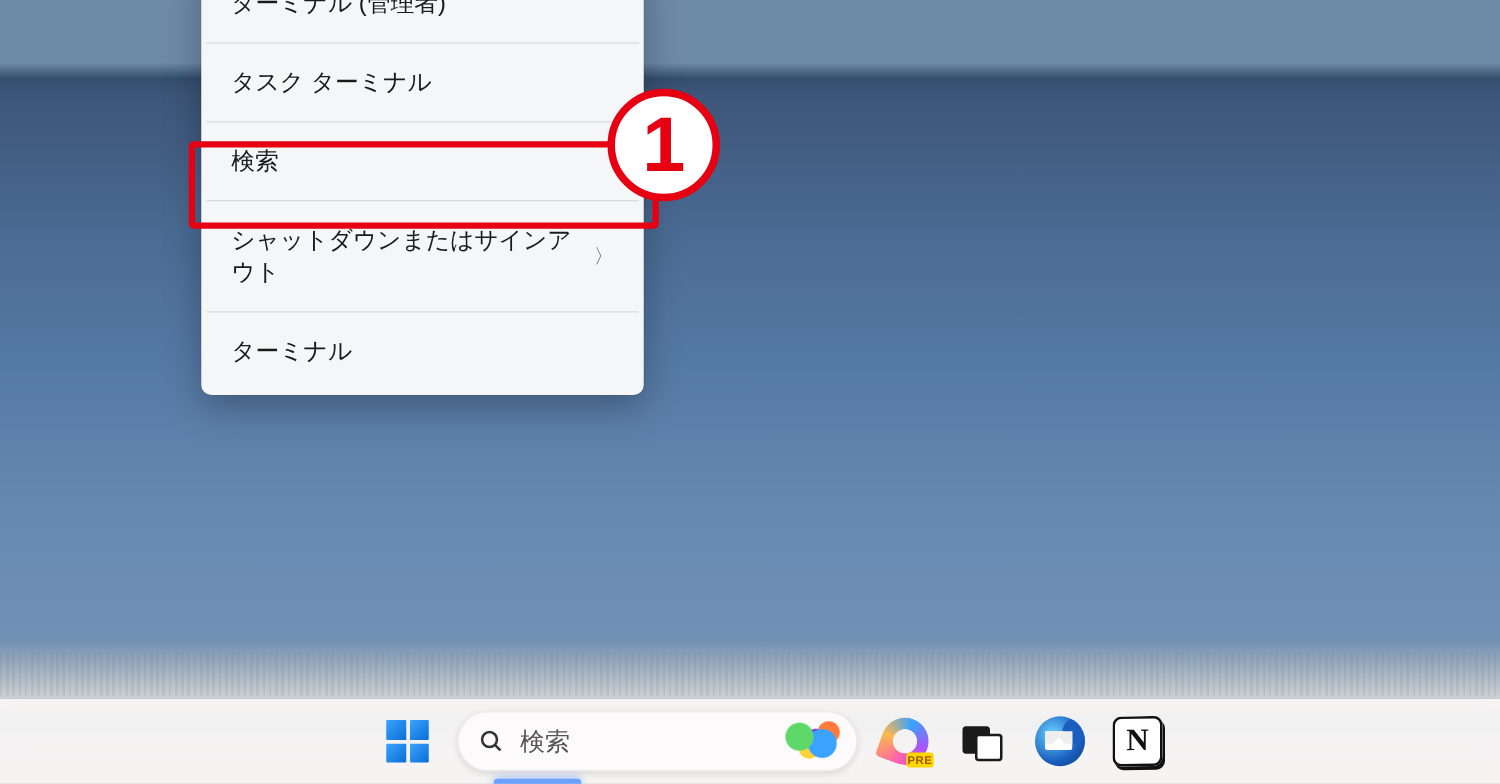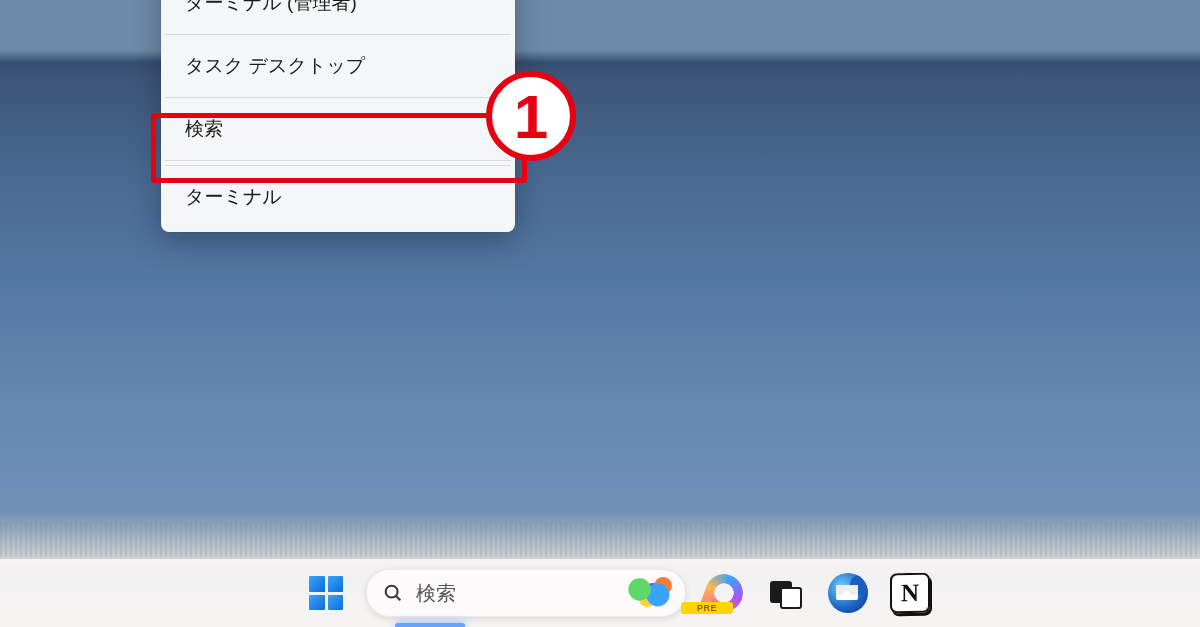--- a/index.html
+++ b/index.html
@@ -158,23 +158,23 @@
     .icon-copilot {
       width:38px; height:38px;
       background:
         conic-gradient(from 0deg, #3aa3ff, #a855f7, #ff5eb0, #ffb84d, #3aa3ff);
       border-radius:50% 50% 50% 10%;
       -webkit-mask: radial-gradient(circle at 50% 50%, transparent 35%, #000 37%);
               mask: radial-gradient(circle at 50% 50%, transparent 35%, #000 37%);
       transform: rotate(20deg);
     }
     .copilot-badge {
-      position:absolute; bottom:3px; right:15px;
+      position:absolute; bottom:3px; right:1px;
       font-size:9px; font-weight:700; color:#9a5a00;
-      background:#ffd500; padding:1px 16px; border-radius:3px;
+      background:#ffd500; padding:1px 1px; border-radius:3px;
       letter-spacing:.5px;
     }
 
     .icon-taskview {
       width:32px; height:32px;
       position:relative;
     }
     .icon-taskview::before{
       content:""; position:absolute; left:0; top:4px; width:22px; height:22px;
       background:#1a1a1a; border-radius:3px;
@@ -218,27 +218,31 @@
 <div class="desktop">
   <div class="grass"></div>
 </div>
 
 <div class="context-menu">
   <div class="menu-item">
     <span>ターミナル (管理者)</span>
   </div>
   <div class="menu-separator"></div>
   <div class="menu-item">
-    <span>タスク デスクトップ</span>
+    <span>タスク ターミナル</span>
   </div>
   <div class="menu-separator"></div>
   <div class="menu-item">
     <span>検索</span>
   </div>
   <div class="menu-separator"></div>
+  <div class="menu-item">
+    <span>シャットダウンまたはサインアウト</span>
+    <span class="submenu-arrow">〉</span>
+  </div>
   <div class="menu-separator"></div>
   <div class="menu-item">
     <span>ターミナル</span>
   </div>
 </div>
 
 <div class="highlight-box"></div>
 <div class="callout-circle">
   <span>1</span>
 </div>

